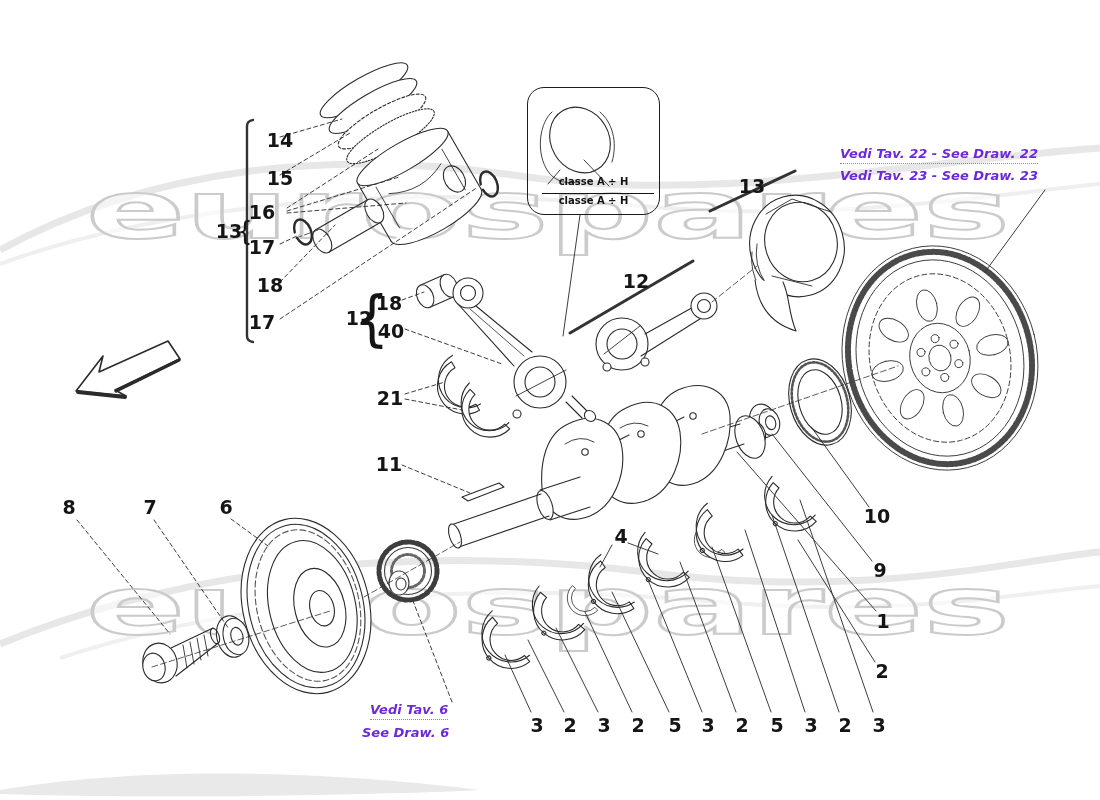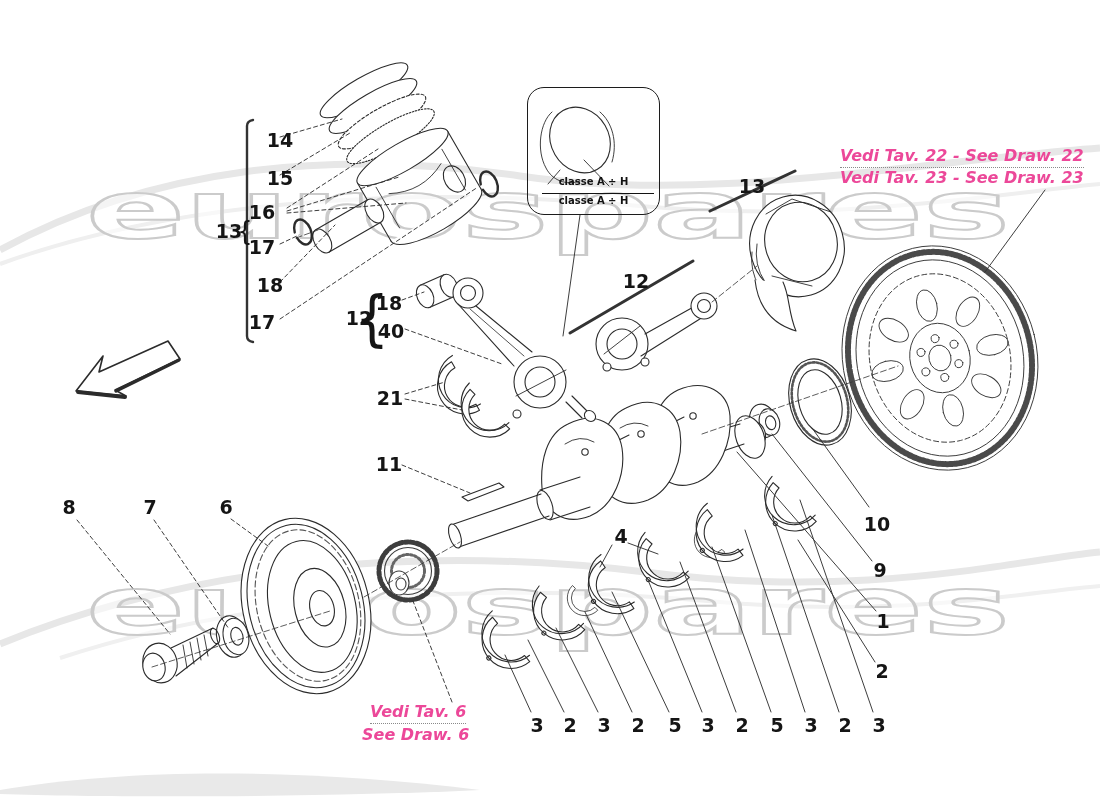--- a/index.html
+++ b/index.html
@@ -12,22 +12,22 @@
   #text-layer{z-index:2;pointer-events:none;}
   .title{
     position:absolute;left:14px;top:28px;font-size:11.5px;font-weight:bold;
     letter-spacing:.2px;color:#121212;white-space:nowrap;
   }
   .callout{
     position:absolute;transform:translate(-50%,-50%);
     font-size:19px;font-weight:bold;color:#151515;white-space:nowrap;
   }
   .vedi{
-    position:absolute;font-style:italic;font-weight:bold;font-size:16px;
-    color:#ec4899;white-space:nowrap;
+    position:absolute;font-style:italic;font-weight:bold;font-size:13px;
+    color:#6d28d9;white-space:nowrap;
   }
   .vedi.dotted{border-bottom:1px dotted #8a8a8a;padding-bottom:2px;}
   .brace{
     position:absolute;transform:translate(-50%,-50%) scale(1,1.12);
     font-weight:400;color:#151515;
   }
   .classbox{
     position:absolute;left:527px;top:87px;width:131px;height:126px;
     border:1.7px solid #1c1c1c;border-radius:17px;
   }
@@ -363,21 +363,21 @@
   <span class="callout" style="left:262px;top:247px;">17</span>
   <span class="callout" style="left:262px;top:285px;margin-left:8px;">18</span>
   <span class="callout" style="left:262px;top:322px;">17</span>
   <span class="callout" style="left:359px;top:318px;">12</span>
   <span class="callout" style="left:389px;top:303px;">18</span>
   <span class="callout" style="left:391px;top:331px;">40</span>
   <span class="callout" style="left:390px;top:398px;">21</span>
   <span class="callout" style="left:389px;top:464px;">11</span>
   <span class="callout" style="left:752px;top:186px;">13</span>
   <span class="callout" style="left:636px;top:281px;">12</span>
-  <span class="callout" style="left:877px;top:516px;margin-top:8px;">10</span>
+  <span class="callout" style="left:877px;top:516px;">10</span>
   <span class="callout" style="left:880px;top:570px;">9</span>
   <span class="callout" style="left:883px;top:621px;">1</span>
   <span class="callout" style="left:882px;top:671px;">2</span>
   <span class="callout" style="left:69px;top:507px;">8</span>
   <span class="callout" style="left:150px;top:507px;">7</span>
   <span class="callout" style="left:226px;top:507px;">6</span>
   <span class="callout" style="left:621px;top:536px;">4</span>
   <span class="callout" style="left:537px;top:725px;">3</span>
   <span class="callout" style="left:570px;top:725px;">2</span>
   <span class="callout" style="left:604px;top:725px;">3</span>

